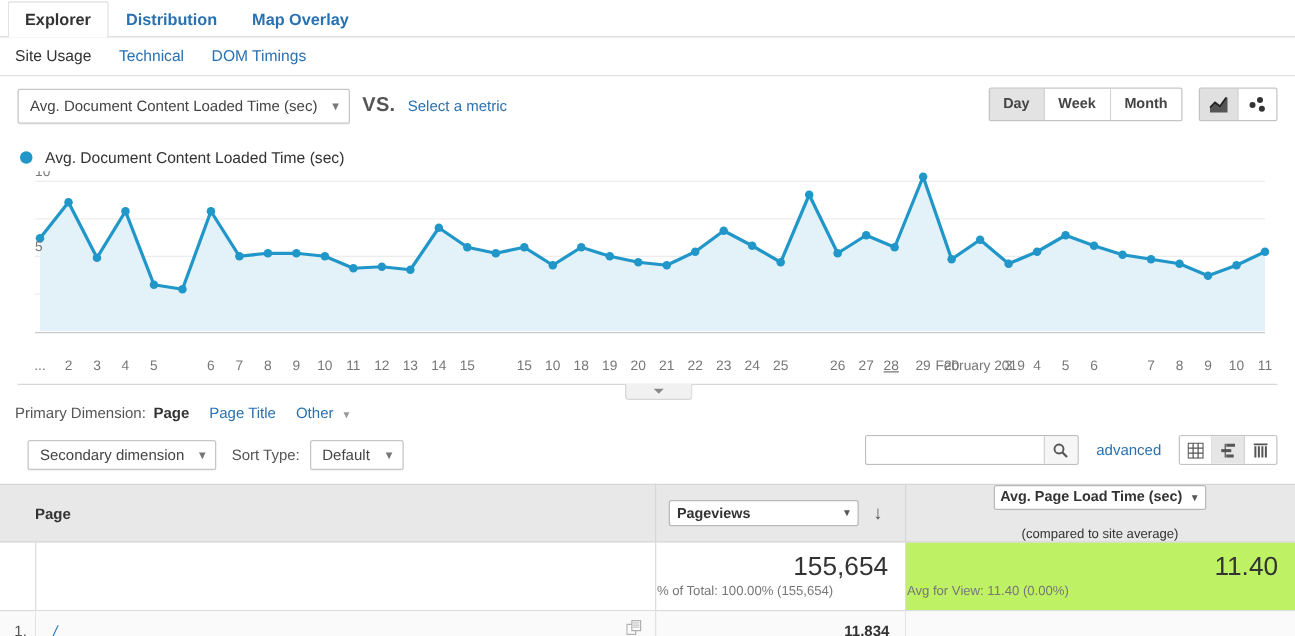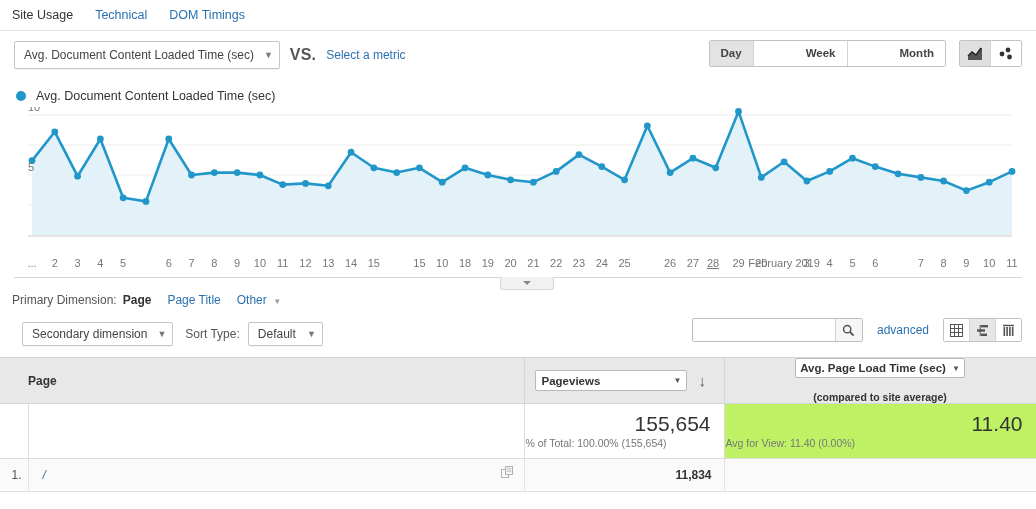--- a/index.html
+++ b/index.html
@@ -29,21 +29,21 @@
     display:inline-flex;align-items:center;justify-content:space-between;
     height:24px;border:1px solid #c6c6c6;border-radius:2px;background:#fff;
     padding:0 6px 0 9px;font-size:12px;color:#444;cursor:pointer;
     box-shadow:0 1px 0 rgba(0,0,0,.04);
   }
   .select-box .caret{margin-left:10px;color:#777;font-size:9px;}
   .vs{font-weight:bold;font-size:16px;color:#555;margin:0 10px;letter-spacing:.2px;}
   .link{color:#2a71b1;cursor:pointer;font-size:12px;}
 
   .right-controls{position:absolute;right:14px;top:9px;display:flex;align-items:center;}
-  .btngroup{display:flex;border:1px solid #c3c3c3;border-radius:2px;overflow:hidden;background:#fff;gap:41px;}
+  .btngroup{display:flex;border:1px solid #c3c3c3;border-radius:2px;overflow:hidden;background:#fff;}
   .btngroup .b{
     font-size:11.5px;font-weight:bold;color:#444;padding:6px 11px;cursor:pointer;background:#fff;
     border-right:1px solid #d4d4d4;line-height:13px;
   }
   .btngroup .b:last-child{border-right:none;}
   .btngroup .b.active{background:#e3e3e3;}
   .iconbtns{display:flex;margin-left:13px;border:1px solid #c3c3c3;border-radius:2px;overflow:hidden;background:#fff;}
   .iconbtns .ib{width:30px;height:25px;display:flex;align-items:center;justify-content:center;
      border-right:1px solid #d4d4d4;cursor:pointer;background:#fff;}
   .iconbtns .ib:last-child{border-right:none;}
@@ -101,41 +101,48 @@
     font-size:11.5px;color:#333;padding:0 4px 0 6px;min-width:140px;
   }
   .mini-select .caret{font-size:8px;color:#555;margin-left:8px;}
   .sortarrow{margin-left:12px;font-size:15px;color:#555;line-height:10px;}
   .th-load{text-align:center;}
   .load-sel{
     display:inline-flex;align-items:center;border:1px solid #b9b9b9;background:#fff;border-radius:2px;
     height:18px;font-size:11.5px;color:#333;padding:0 4px;margin-bottom:1px;
   }
   .load-sel .caret{font-size:8px;color:#555;margin-left:6px;}
-  .cmp-note{font-size:10.5px;font-weight:bold;color:#333;margin-top:12px;}
+  .cmp-note{font-size:10.5px;font-weight:normal;color:#333;margin-top:12px;}
 
   .totrow td{background:#bef264;border-bottom:1px solid #dcdcdc;border-right:1px solid #dcdcdc;height:52px;vertical-align:middle;}
   .totrow td.white{background:#fff;}
   .tot-num{font-size:21px;color:#333;text-align:right;padding-right:12px;line-height:22px;}
   .tot-sub{font-size:10.5px;color:#777;padding-right:12px;margin-top:2px;}
 
   .datarow td{border-bottom:1px solid #e2e2e2;border-right:1px solid #e2e2e2;height:30px;
      background:#fafafa;vertical-align:middle;font-size:12px;}
   .idx{width:28px;text-align:right;padding-right:6px;color:#555;font-size:11.5px;background:#fafafa;border-right:1px solid #e2e2e2;}
   .pagecell{position:relative;padding-left:14px;}
   .pagecell a{color:#2a71b1;text-decoration:none;font-style:italic;}
   .copyicon{position:absolute;right:10px;top:7px;opacity:.55;}
   .numcell{text-align:right;padding-right:12px;font-weight:bold;color:#333;}
   .barcell{position:relative;padding:0;}
 </style>
 </head>
 <body>
 
 <div class="wrap">
 
+  <div class="tabbar">
+    <div class="tabs">
+      <div class="tab active">Explorer</div>
+      <div class="tab">Distribution</div>
+      <div class="tab">Map Overlay</div>
+    </div>
+  </div>
 
   <div class="subtabs">
     <div class="subtab active">Site Usage</div>
     <div class="subtab">Technical</div>
     <div class="subtab">DOM Timings</div>
   </div>
 
   <div class="metricrow">
     <div class="select-box" style="min-width:212px;height:26px;">
       <span>Avg. Document Content Loaded Time (sec)</span>

